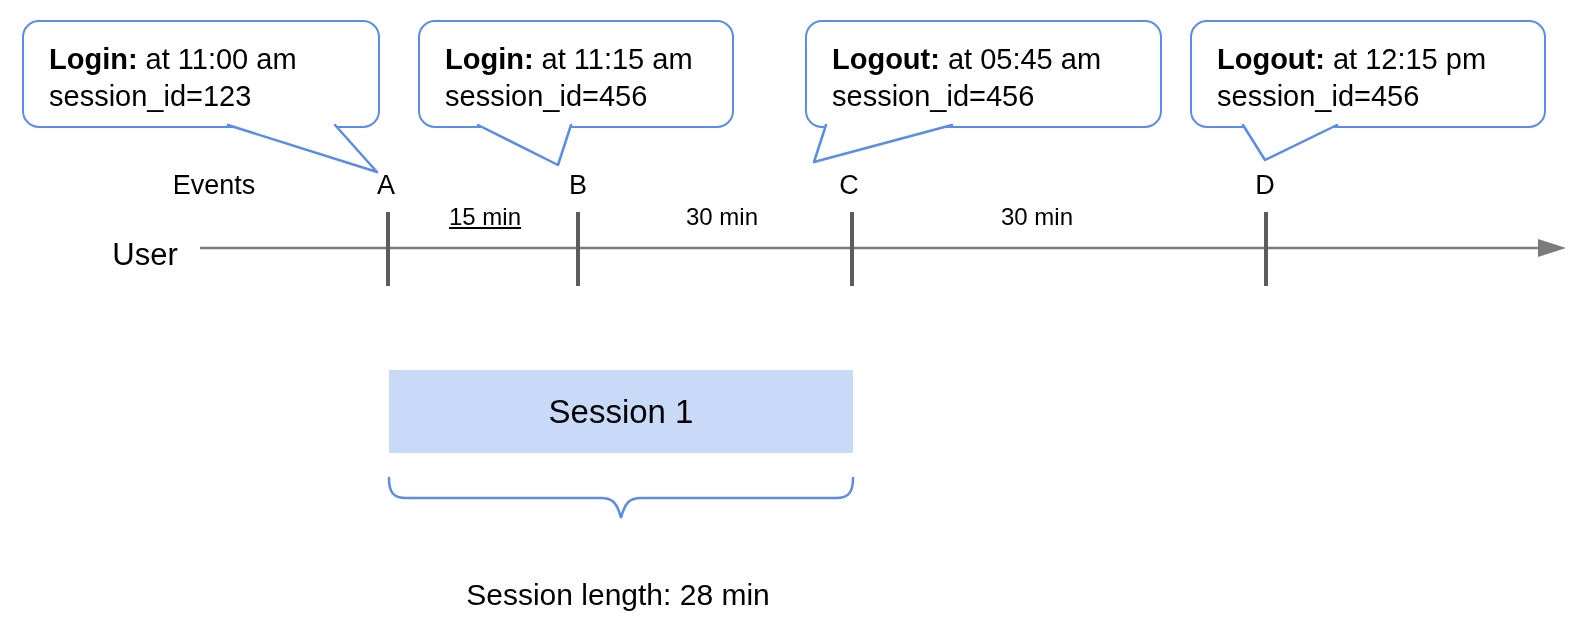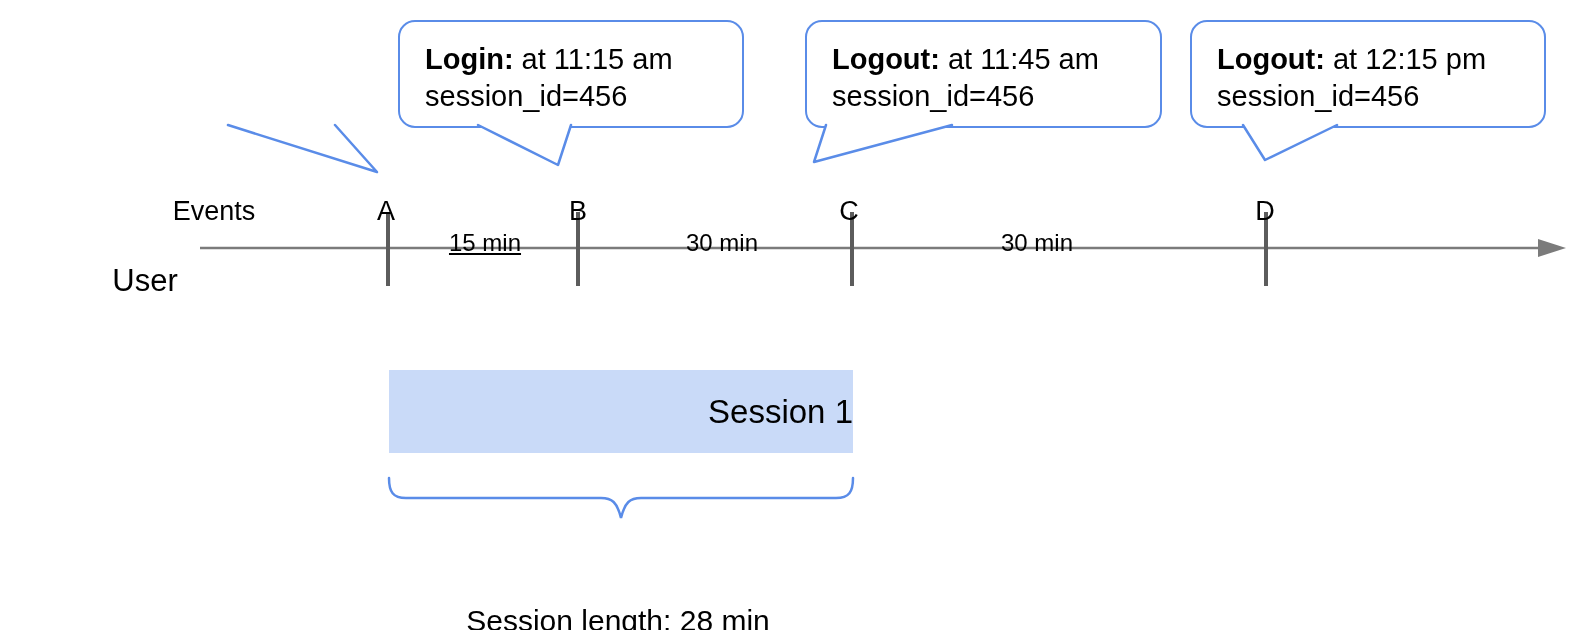--- a/index.html
+++ b/index.html
@@ -33,48 +33,52 @@
   .callout .callout-detail { margin-left: 8px; }
 
   
   .tail { fill: #ffffff; stroke: var(--accent-blue, #5a8ce8); stroke-width: 2.5; stroke-linejoin: round; stroke-linecap: round; }
   .axis-line { stroke: var(--timeline-gray, #7b7b7b); stroke-width: 2.5; }
   .axis-head { fill: var(--timeline-gray, #7b7b7b); }
   .tick { stroke: var(--tick-gray, #5c5c5c); stroke-width: 4; }
   .brace { fill: none; stroke: var(--accent-blue, #5a8ce8); stroke-width: 2.5; stroke-linecap: round; }
 
   
-  .lbl { position: absolute; z-index: 3; white-space: nowrap; transform: translateX(-50%); margin-top: 26px; }
+  .lbl { position: absolute; z-index: 3; white-space: nowrap; transform: translateX(-50%); }
   .events-label { top: 170px; left: 214px; font-size: 27px; }
   .event-letter { top: 170px; font-size: 27px; }
   .user-label { top: 237px; left: 145px; font-size: 31px; }
   .interval { top: 203px; font-size: 24px; }
 
   .session-bar {
     position: absolute;
     left: 389px; top: 370px;
     width: 464px; height: 83px;
     background: var(--session-fill, #c9daf8);
     z-index: 1;
-    display: flex; align-items: center; justify-content: flex-end;
+    display: flex; align-items: center; justify-content: center;
     font-size: 33px;
   }
   .session-caption { top: 578px; left: 618px; font-size: 30px; }
 </style>
 </head>
 <body>
 
 <div class="canvas">
 
-  <div class="callout" style="left:398px; width:346px;">
+  <div class="callout" style="left:22px; width:358px;">
+    <div><span class="callout-title">Login:</span><span class="callout-detail">at 11:00 am</span></div>
+    <div>session_id=123</div>
+  </div>
+  <div class="callout" style="left:418px; width:316px;">
     <div><span class="callout-title">Login:</span><span class="callout-detail">at 11:15 am</span></div>
     <div>session_id=456</div>
   </div>
   <div class="callout" style="left:805px; width:357px;">
-    <div><span class="callout-title">Logout:</span><span class="callout-detail">at 11:45 am</span></div>
+    <div><span class="callout-title">Logout:</span><span class="callout-detail">at 05:45 am</span></div>
     <div>session_id=456</div>
   </div>
   <div class="callout" style="left:1190px; width:356px;">
     <div><span class="callout-title">Logout:</span><span class="callout-detail">at 12:15 pm</span></div>
     <div>session_id=456</div>
   </div>
 
   <div class="session-bar">
     <span>Session 1</span>
   </div>

